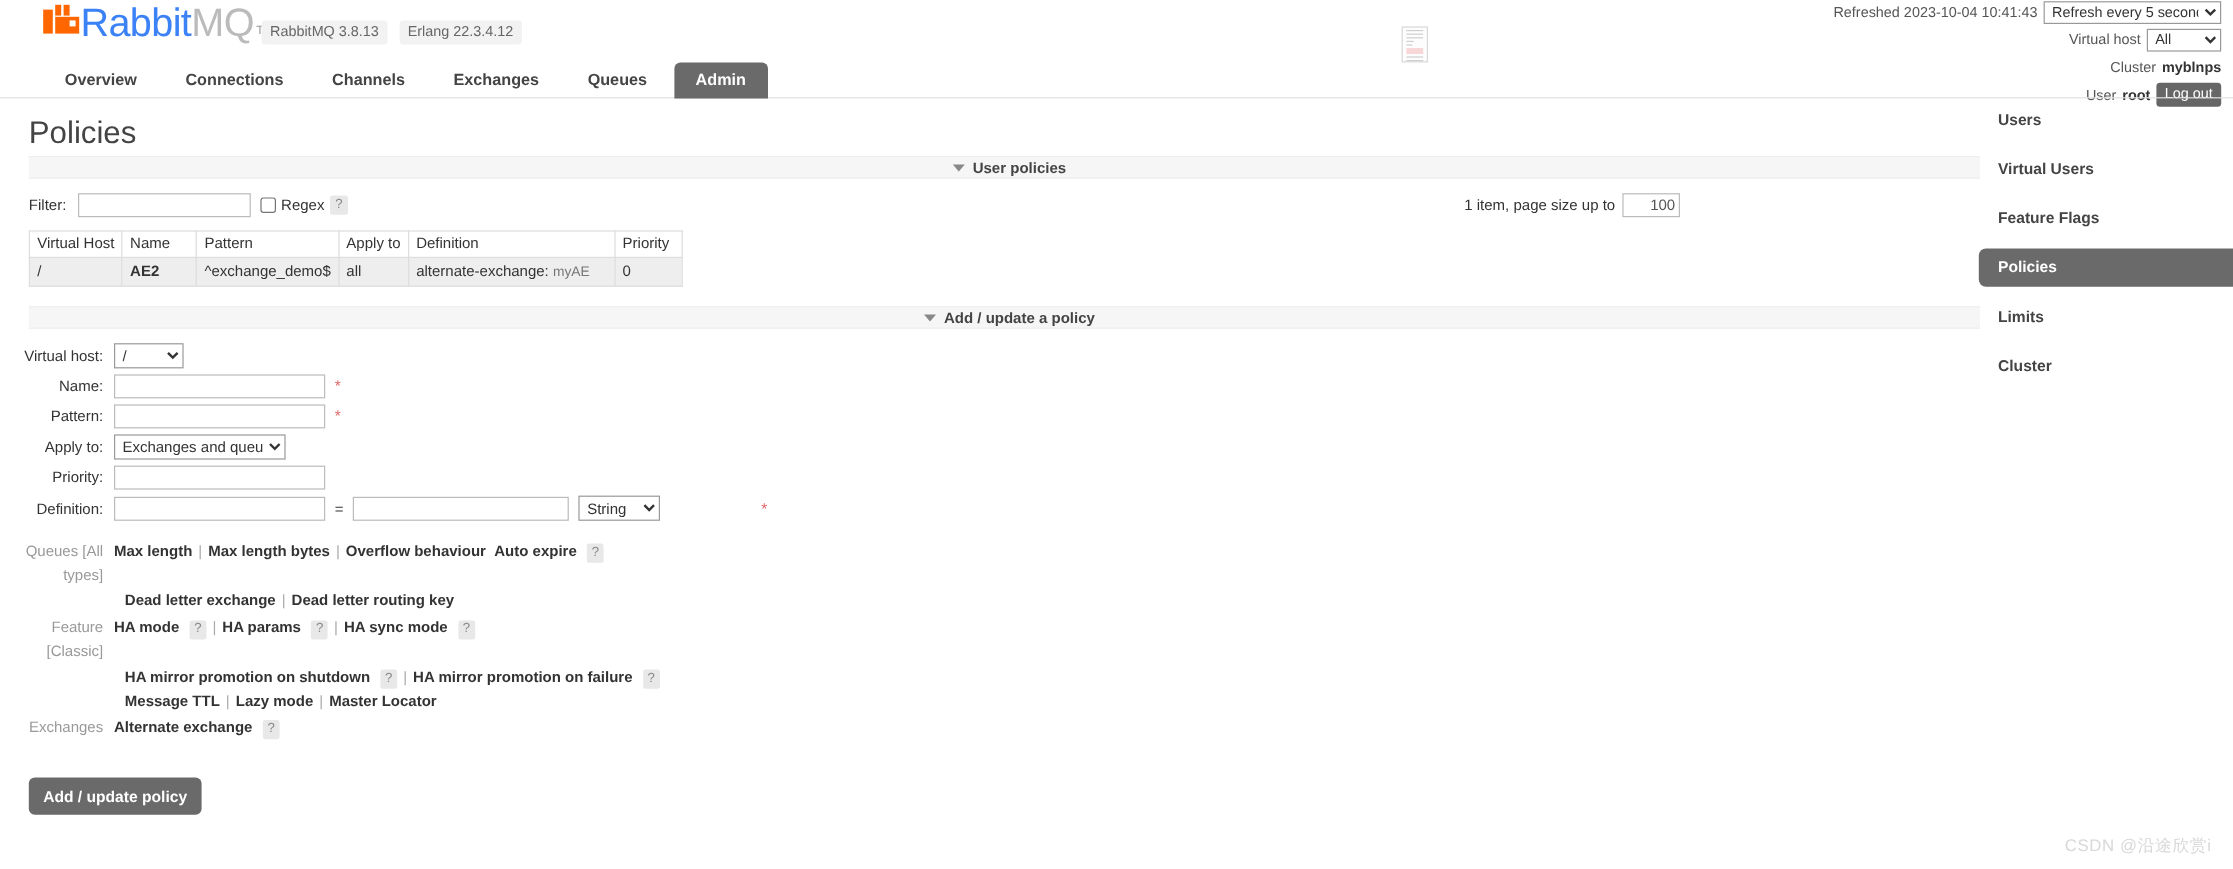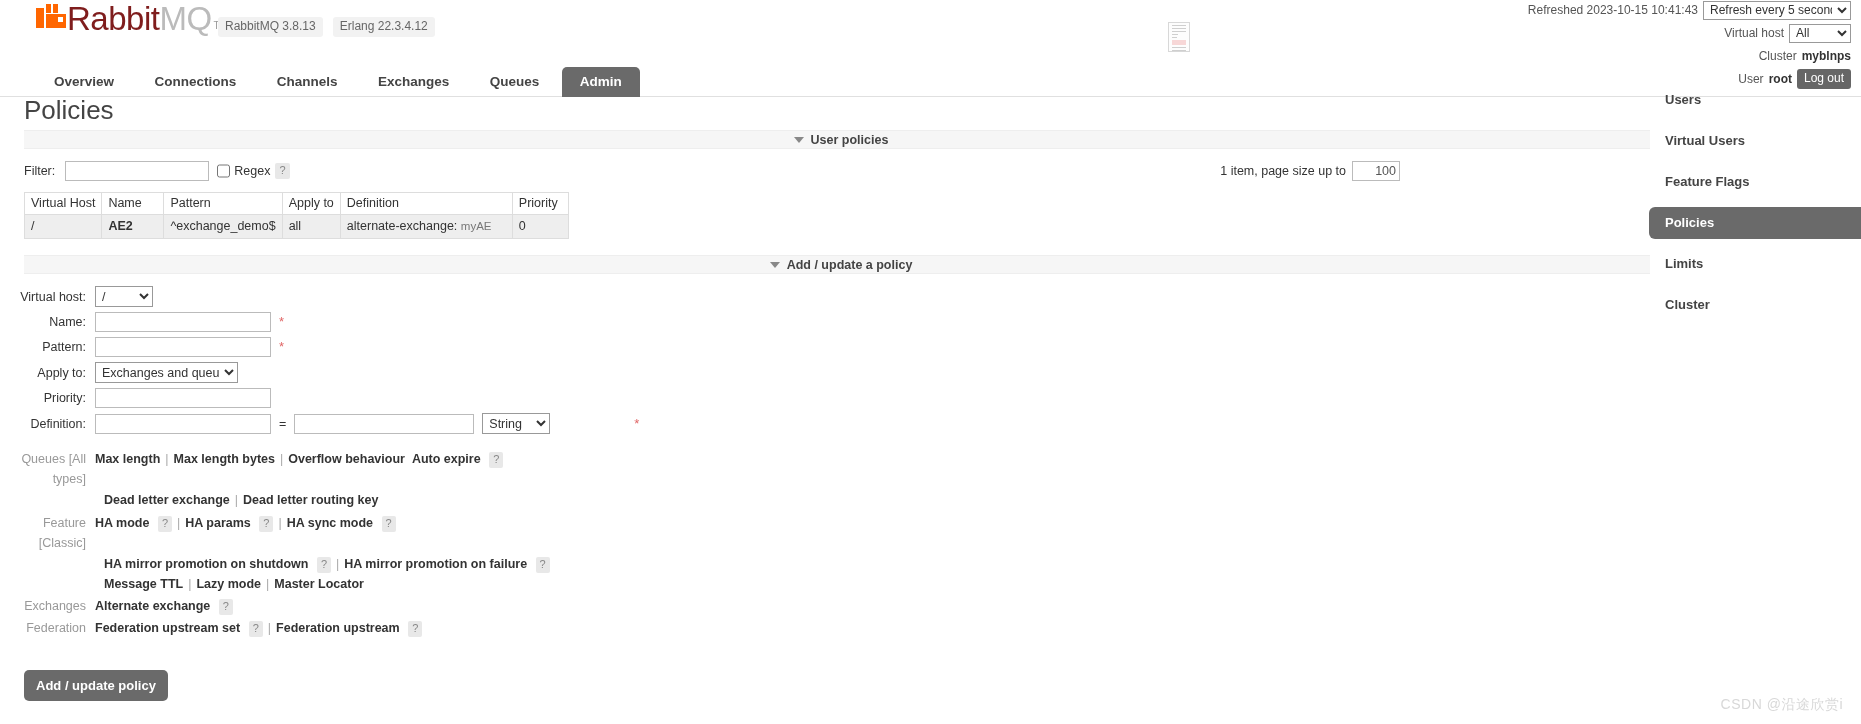--- a/index.html
+++ b/index.html
@@ -50,21 +50,21 @@
   .logo-mark .lm-eye {
     position: absolute; left: 22px; top: 13px;
     width: 5px; height: 5px; background: #ffffff;
   }
   .logo-text {
     font-size: 33px;
     line-height: 33px;
     letter-spacing: -0.5px;
     font-weight: 400;
   }
-  .logo-rabbit { color: #7f1d1d; text-align: center; }
+  .logo-rabbit { color: #3b82f6; text-align: center; }
   .logo-mq { color: #bbbbbb; }
   .logo-tm {
     font-size: 10px;
     color: #999999;
     margin-left: 2px;
     margin-bottom: 4px;
   }
   .version-badges {
     position: absolute;
     left: 218px; top: 17px;
@@ -131,21 +131,20 @@
   }
   .doc-icon .dl { height: 1px; background: #cfcfcf; margin: 2px 3px; }
   .doc-icon .dpink { height: 5px; background: #f7d7d7; margin: 2px 3px; }
 
   
   #tabs {
     position: relative;
     height: 30px;
     border-bottom: 1px solid #e0e0e0;
     padding-left: 36px;
-    margin-top: 15px;
   }
   .tab {
     display: inline-block;
     font-size: 13.5px;
     font-weight: bold;
     color: #444444;
     padding: 7px 18px 8px 18px;
     cursor: pointer;
     border-radius: 5px 5px 0 0;
     line-height: 15px;
@@ -416,21 +415,21 @@
       <div class="dl"></div>
     <div class="dl" style="width:6px"></div>
       <div class="dl" style="width:5px"></div>
     <div class="dpink"></div>
       <div class="dl"></div>
       <div class="dl"></div>
   </div>
 
   <div class="header-right">
     <div class="hr-row">
-      <span class="hr-label">Refreshed 2023-10-15 10:41:43</span>
+      <span class="hr-label">Refreshed 2023-10-04 10:41:43</span>
       <select class="hdr-select" id="refresh-select">
         <option>Refresh every 5 seconds</option>
       </select>
     </div>
     <div class="hr-row">
       <span class="hr-label">Virtual host</span>
       <select class="hdr-select" id="vhost-select">
         <option>All</option>
       </select>
     </div>
@@ -578,26 +577,20 @@
         </div>
 
 
         <div class="hint-row" style="margin-top:2px;">
           <span class="hint-cat">Exchanges</span>
           <span class="hint-links">
             <a>Alternate exchange</a> <span class="help-q">?</span>
           </span>
         </div>
 
-        <div class="hint-row" style="margin-top:2px;">
-          <span class="hint-cat">Federation</span>
-          <span class="hint-links">
-            <a>Federation upstream set</a> <span class="help-q">?</span><span class="sep">|</span><a>Federation upstream</a> <span class="help-q">?</span>
-          </span>
-        </div>
       </div>
 
       <button id="add-policy-btn">Add / update policy</button>
     </div>
   </div>
 </div>
 
 <div id="sidebar">
   <span class="side-item">Users</span>
   <span class="side-item">Virtual Users</span>

